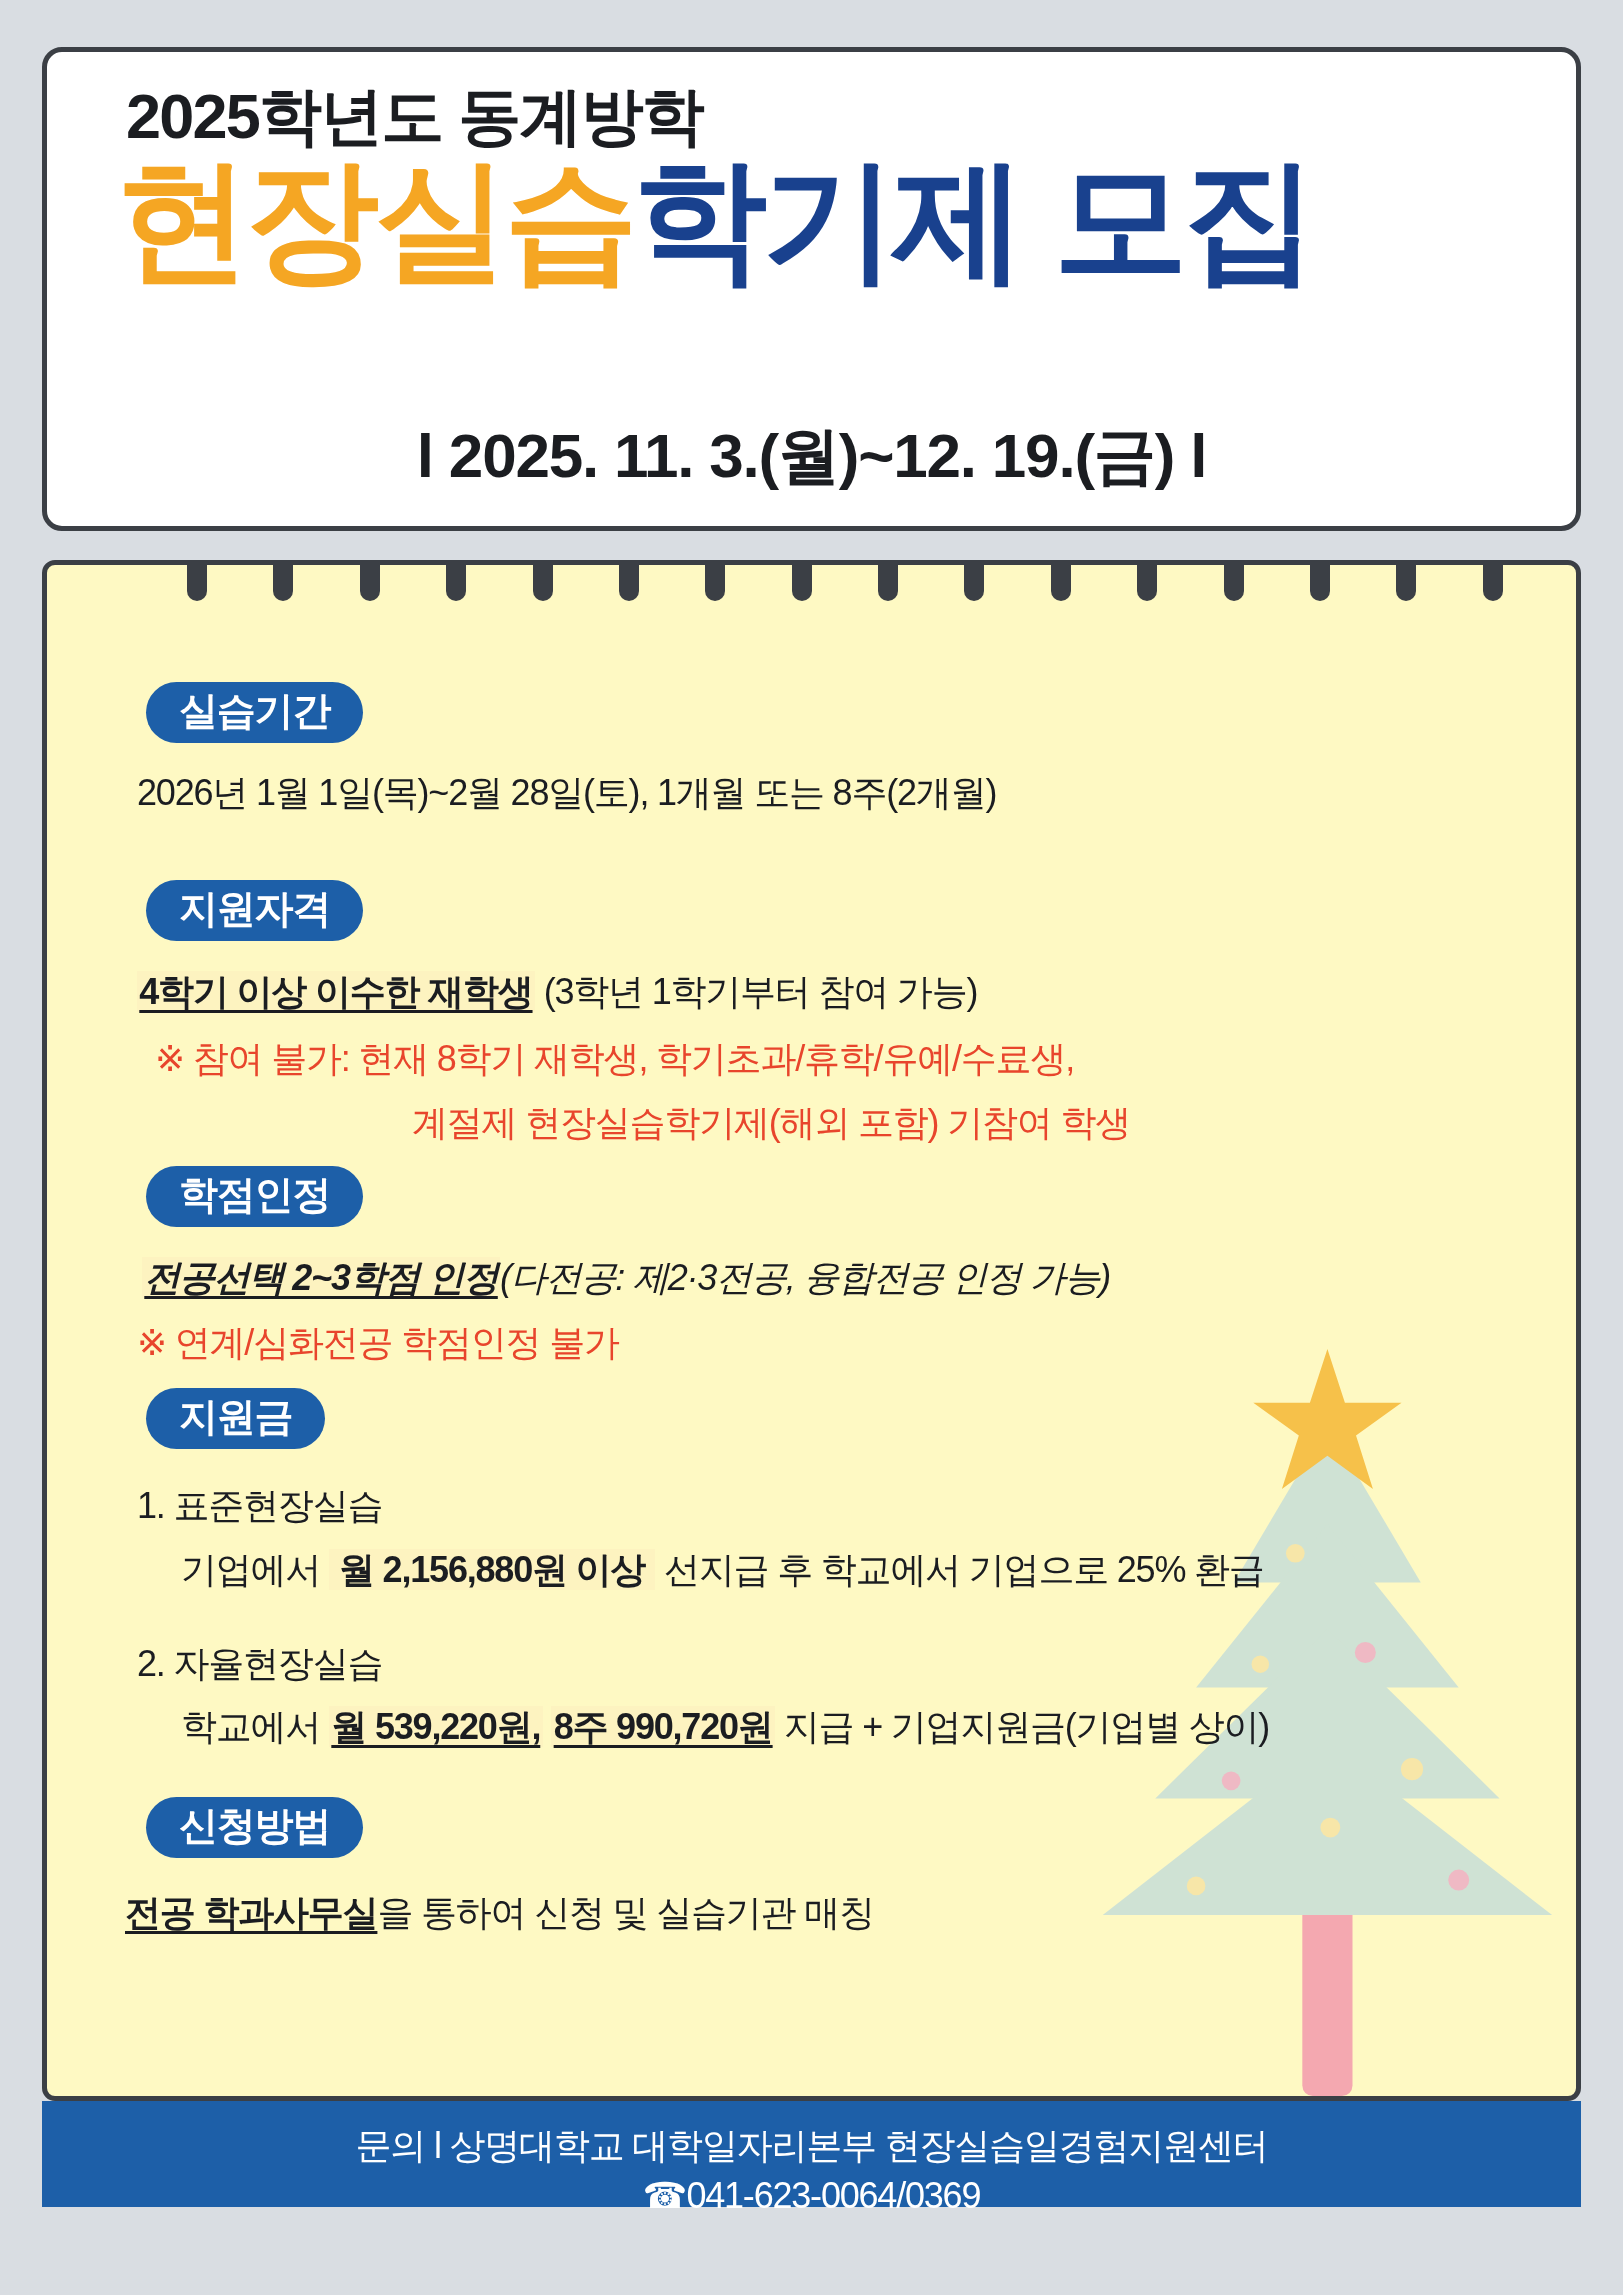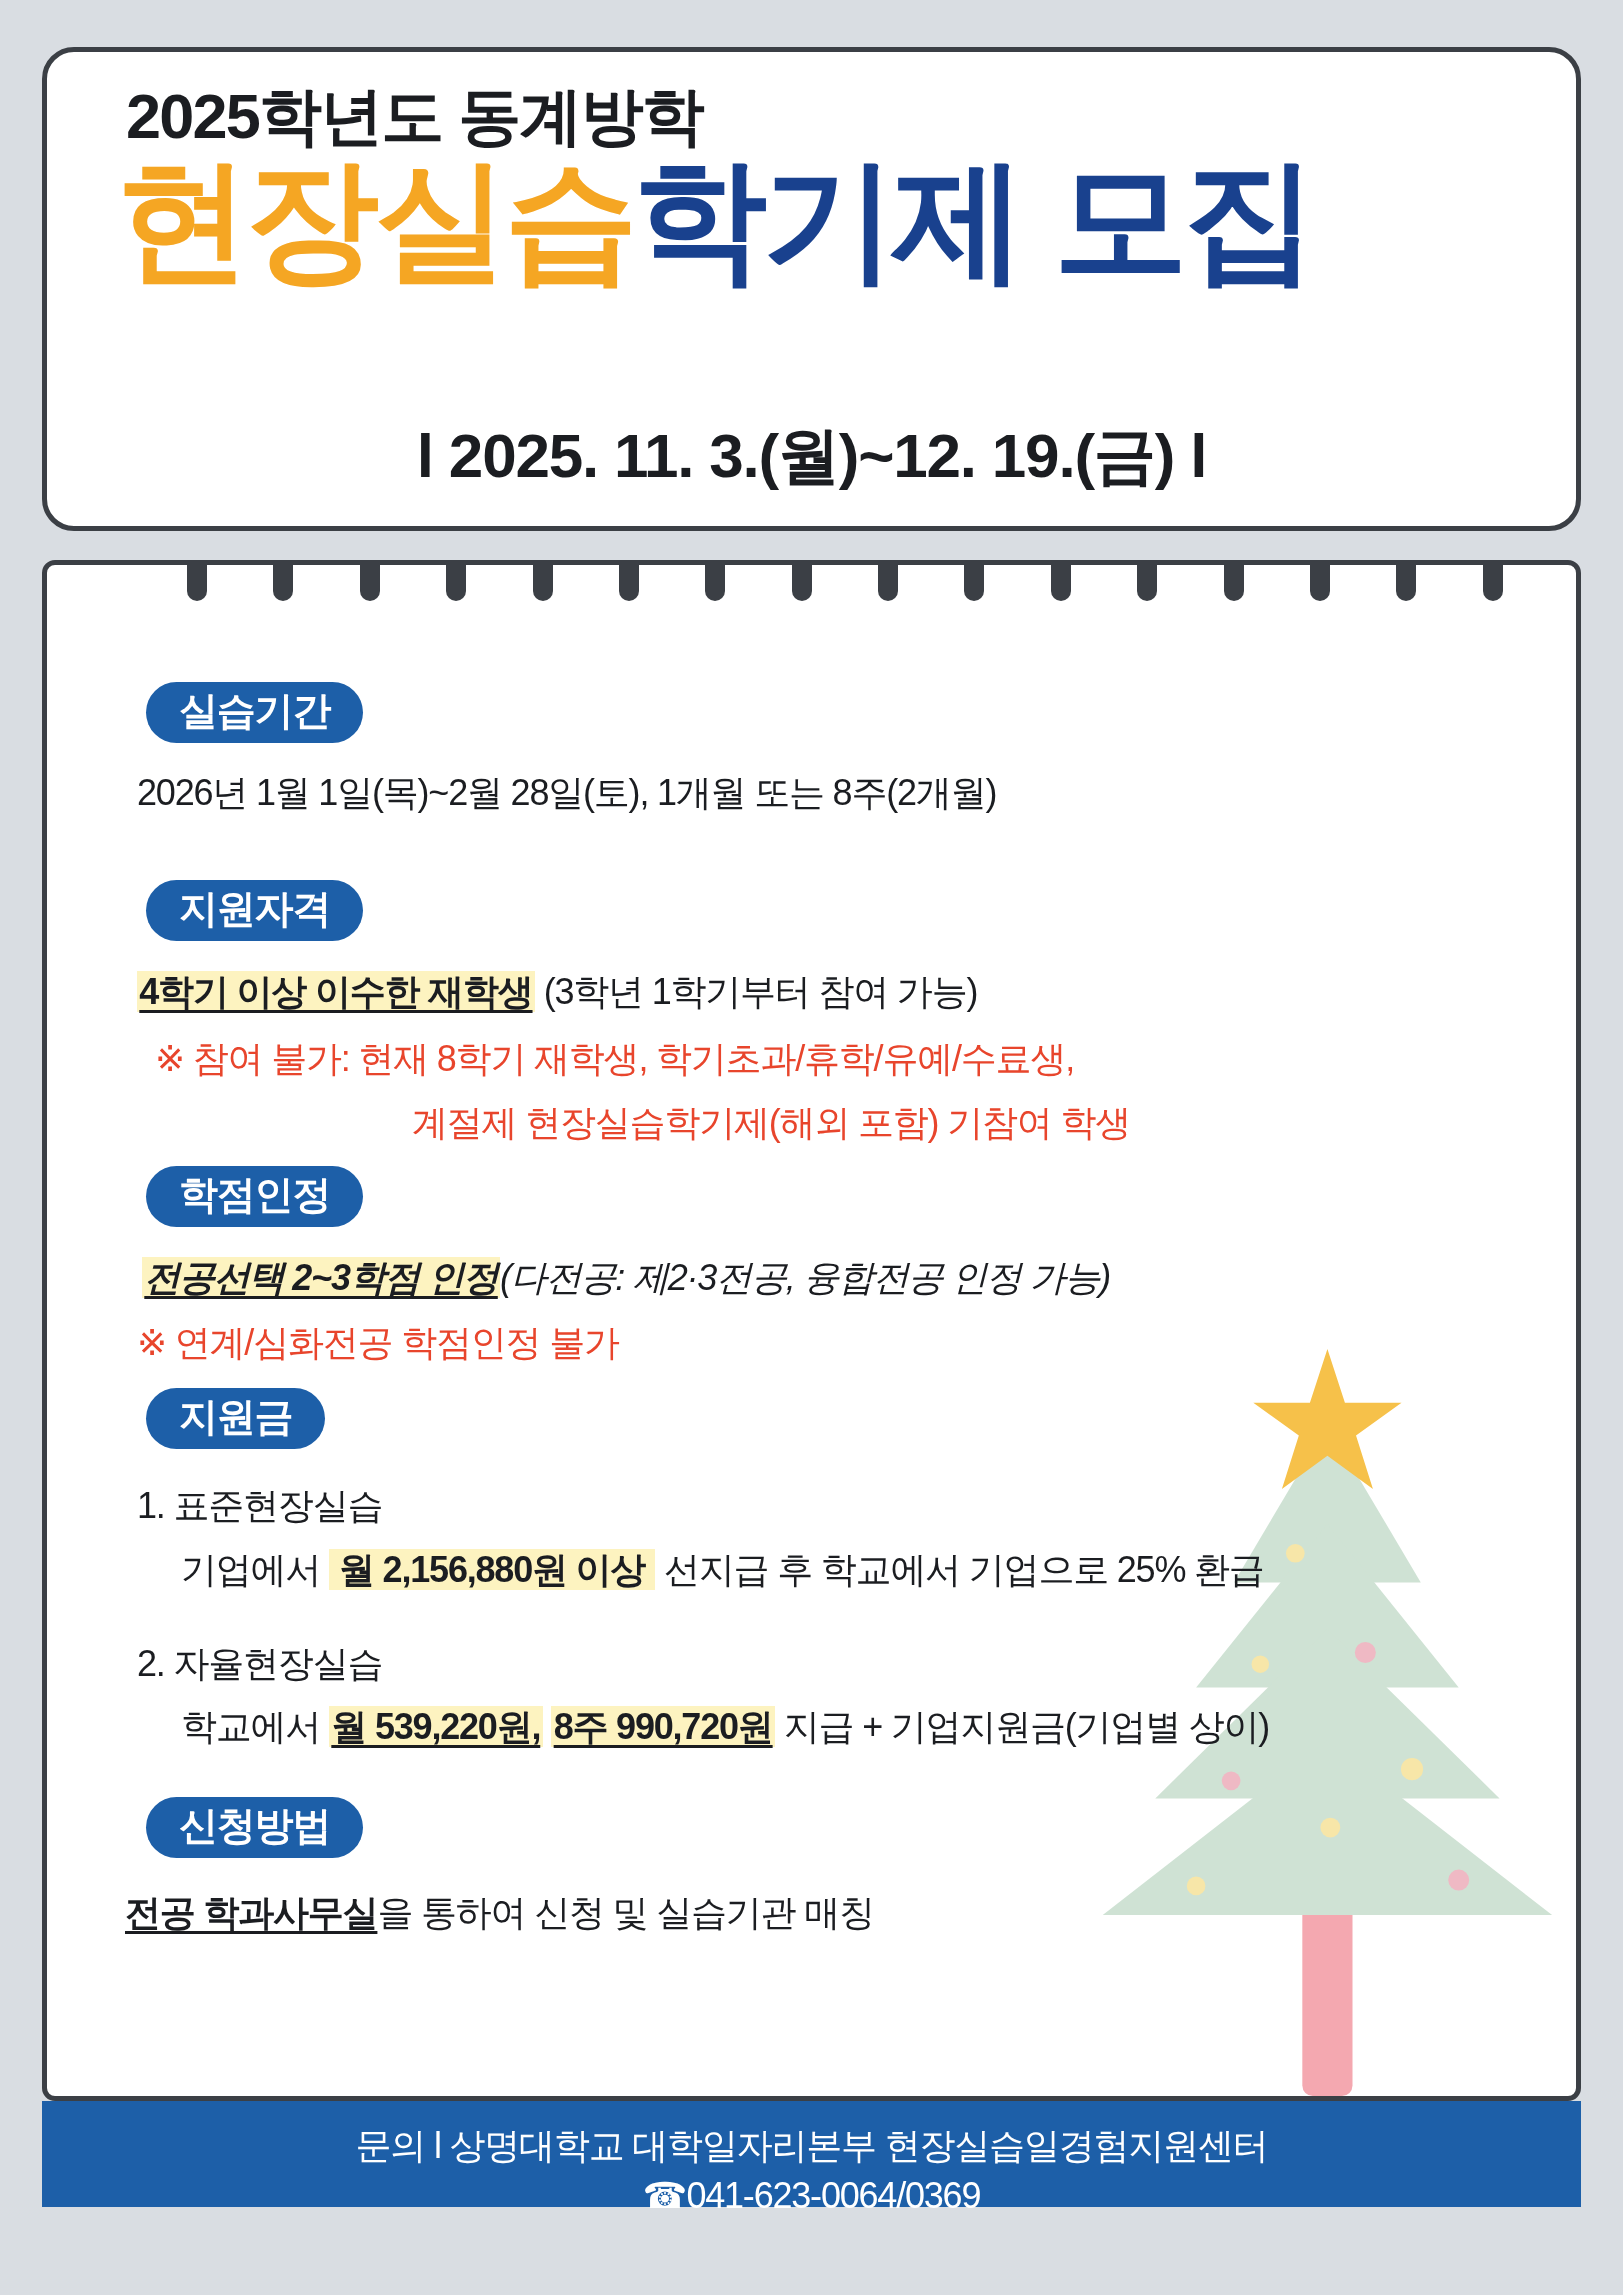--- a/index.html
+++ b/index.html
@@ -21,21 +21,21 @@
 
   
   .header-card {
     position: absolute;
     left: 42px;
     top: 47px;
     width: 1539px;
     height: 484px;
     background: #ffffff;
     border: 5.3px solid #3b3f45;
-    border-radius: 32px;
+    border-radius: 20px;
     box-sizing: border-box;
   }
   .header-line1 {
     position: absolute;
     left: 79px;
     top: 22px;
     font-size: 63px;
     font-weight: bold;
     color: #1b1d21;
     letter-spacing: -1.8px;
@@ -66,21 +66,21 @@
     white-space: nowrap;
   }
 
   
   .body-card {
     position: absolute;
     left: 42px;
     top: 560px;
     width: 1539px;
     height: 1541px;
-    background: #ffffff;
+    background: #fef9c3;
     border: 5.3px solid #3b3f45;
     border-radius: 13px;
     box-sizing: border-box;
     overflow: hidden;
   }
   .rings {
     position: absolute;
     left: 0;
     top: 0;
     width: 100%;

